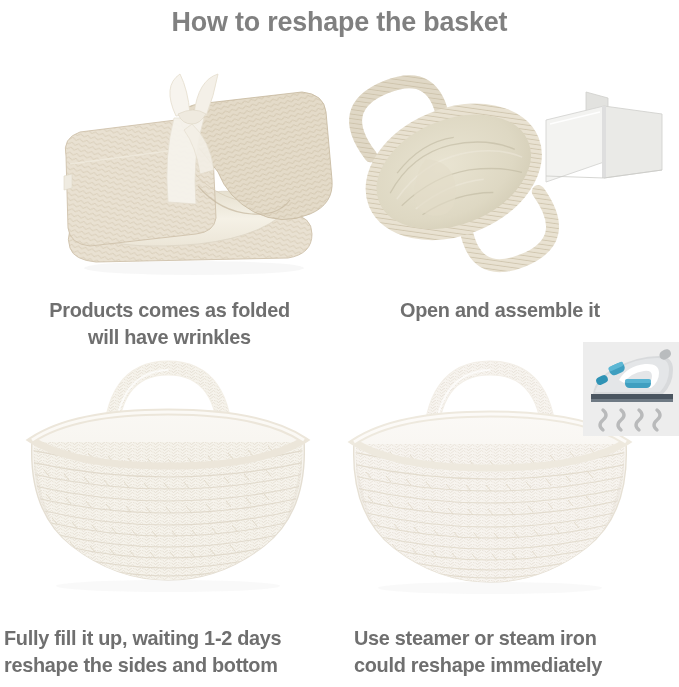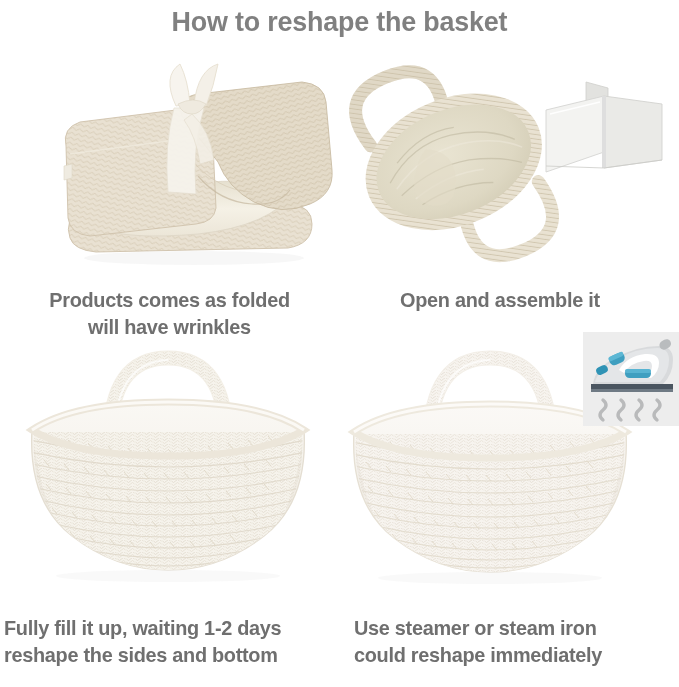--- a/index.html
+++ b/index.html
@@ -15,21 +15,21 @@
     font-size: 28px;
     font-weight: bold;
     color: #808080;
     letter-spacing: -0.2px;
     padding-top: 4px;
     line-height: 1.3;
     transform: scaleX(0.96);
   }
   .grid {
     position: absolute;
-    top: 36px; left: 0;
+    top: 46px; left: 0;
     width: 679px; height: 639px;
   }
   .cell-fig { position: absolute; }
   .caption {
     position: absolute;
     color: #6f6f6f;
     font-weight: bold;
     font-size: 20.5px;
     line-height: 1.33;
     letter-spacing: -0.3px;

